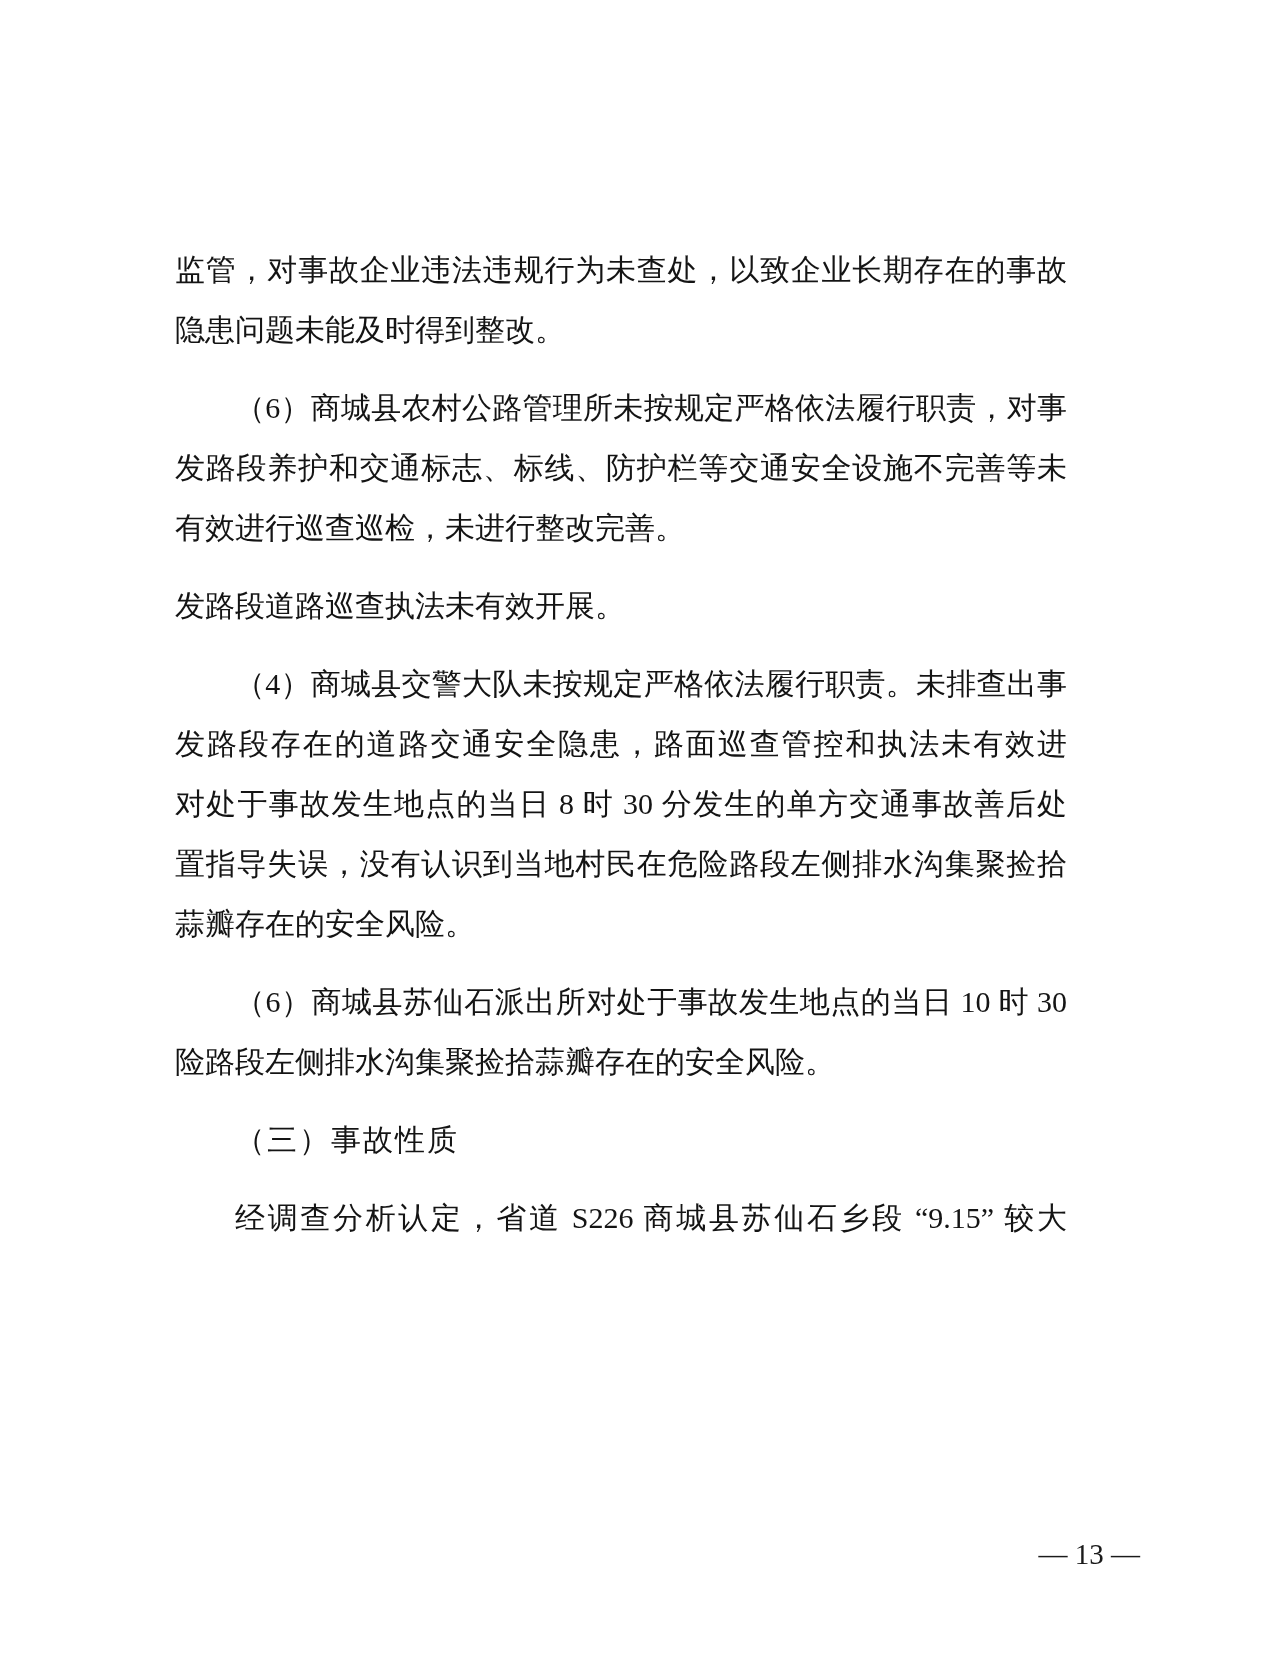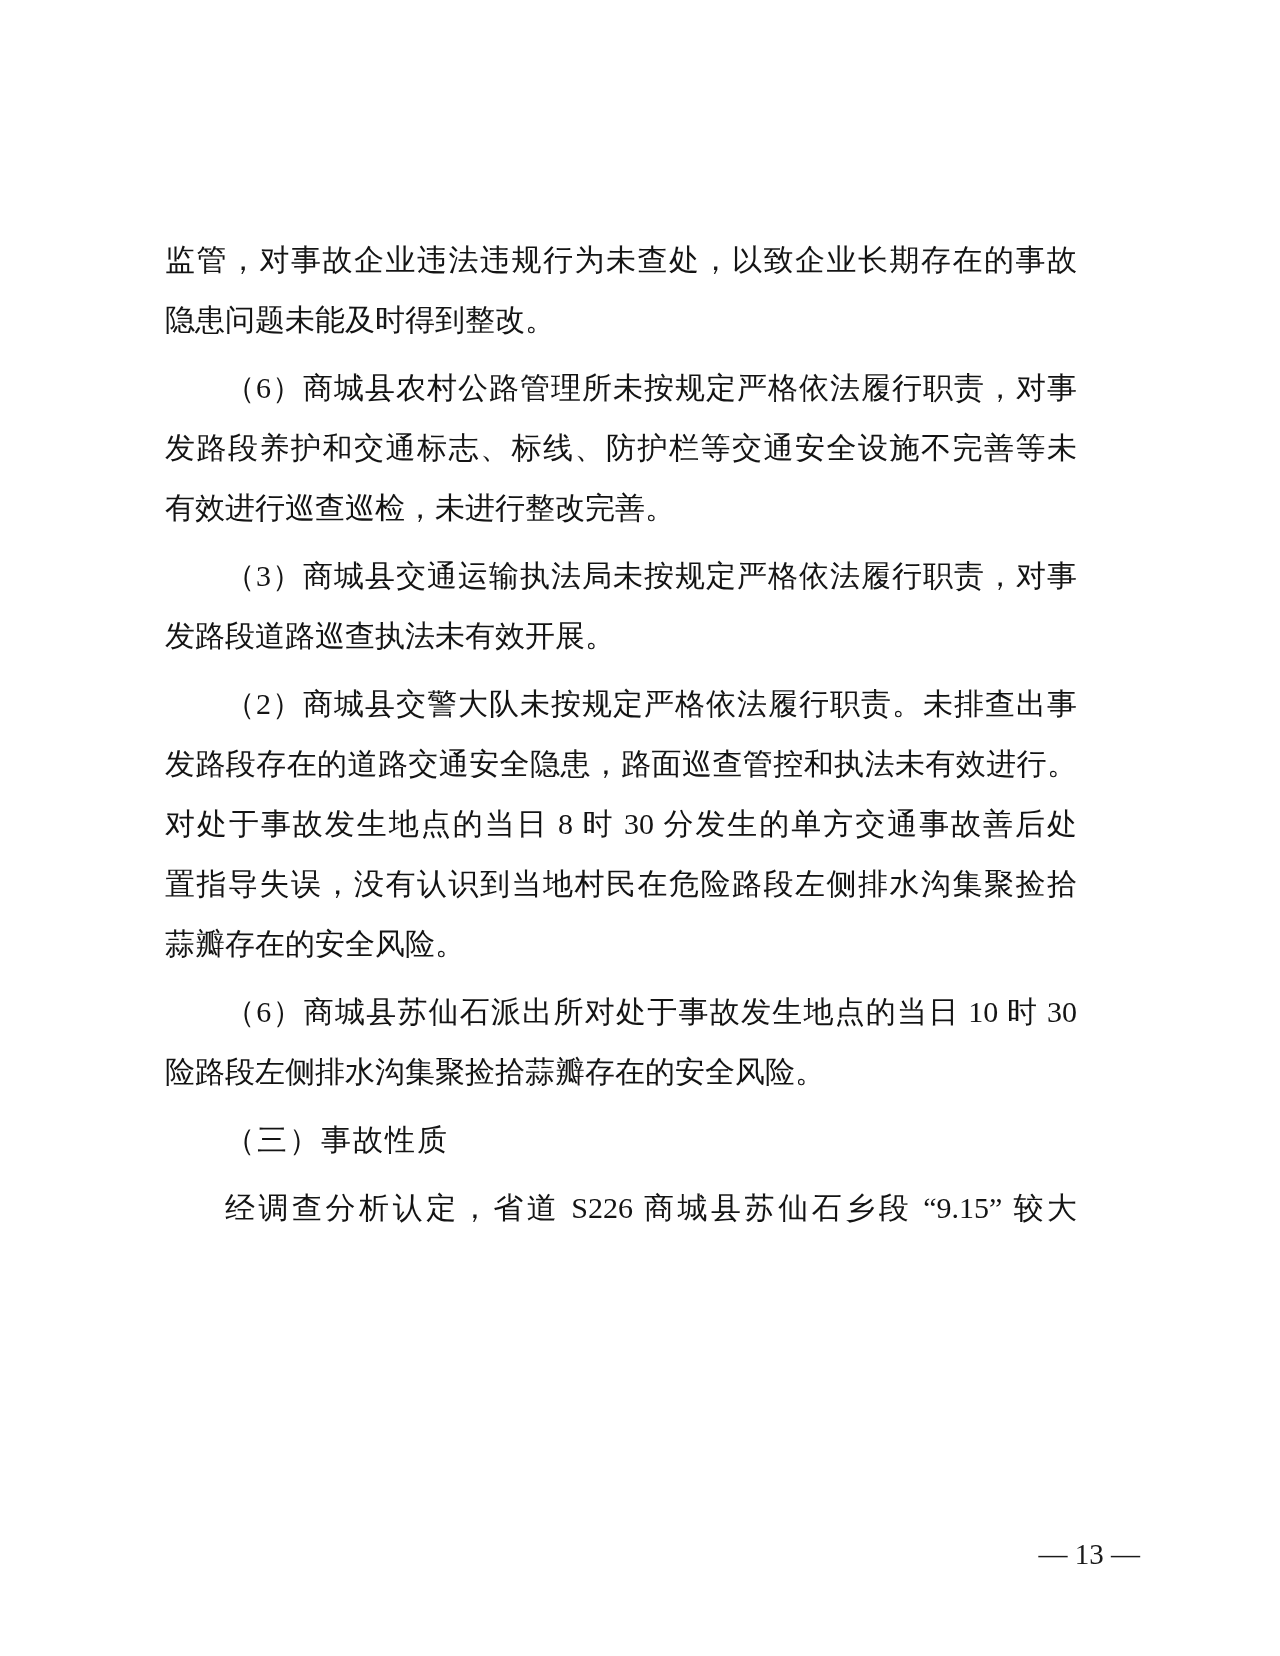--- a/index.html
+++ b/index.html
@@ -20,21 +20,21 @@
     inset: 0;
     background: #ffffff;
   }
   .doc-body {
     position: absolute;
     left: 157px;
     top: 222px;
     width: 928px;
   }
   .paragraph {
-    margin: 8px;
+    margin: 18px;
     padding: 0;
   }
   .text-line {
     height: 60px;
     line-height: 60px;
     font-size: 30px;
     white-space: normal;
     letter-spacing: 0;
     text-align: justify;
     text-align-last: left;
@@ -72,25 +72,24 @@
   <div class="paragraph">
         <div class="text-line justify">监管，对事故企业违法违规行为未查处，以致企业长期存在的事故</div>
         <div class="text-line">隐患问题未能及时得到整改。</div>
       </div>
       <div class="paragraph">
         <div class="text-line indent justify">（6）商城县农村公路管理所未按规定严格依法履行职责，对事</div>
         <div class="text-line justify">发路段养护和交通标志、标线、防护栏等交通安全设施不完善等未</div>
         <div class="text-line">有效进行巡查巡检，未进行整改完善。</div>
       </div>
       <div class="paragraph">
-        <div class="text-line indent justify">（3）商城县交通运输执法局未按规定严格依法履行职责，对事</div>
         <div class="text-line">发路段道路巡查执法未有效开展。</div>
       </div>
       <div class="paragraph">
-        <div class="text-line indent justify">（2）商城县交警大队未按规定严格依法履行职责。未排查出事</div>
+        <div class="text-line indent justify">（4）商城县交警大队未按规定严格依法履行职责。未排查出事</div>
         <div class="text-line justify">发路段存在的道路交通安全隐患，路面巡查管控和执法未有效进行。</div>
         <div class="text-line justify">对处于事故发生地点的当日 8 时 30 分发生的单方交通事故善后处</div>
         <div class="text-line justify">置指导失误，没有认识到当地村民在危险路段左侧排水沟集聚捡拾</div>
         <div class="text-line">蒜瓣存在的安全风险。</div>
       </div>
       <div class="paragraph">
         <div class="text-line indent justify">（6）商城县苏仙石派出所对处于事故发生地点的当日 10 时 30</div>
         <div class="text-line">险路段左侧排水沟集聚捡拾蒜瓣存在的安全风险。</div>
       </div>
       <div class="paragraph">

